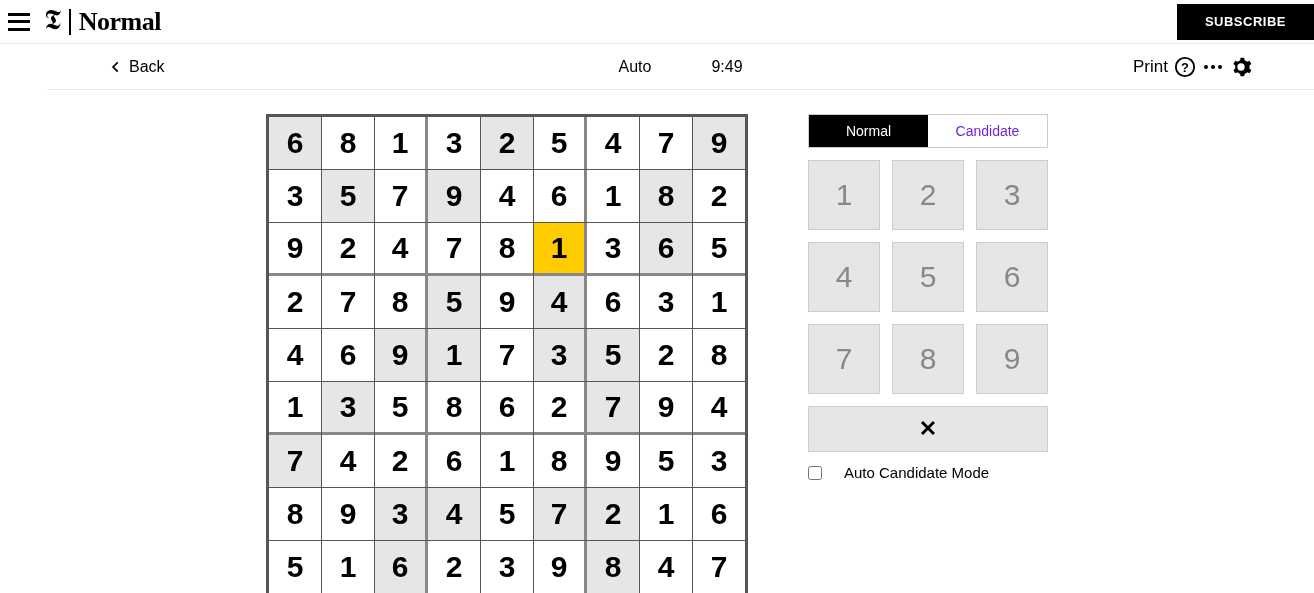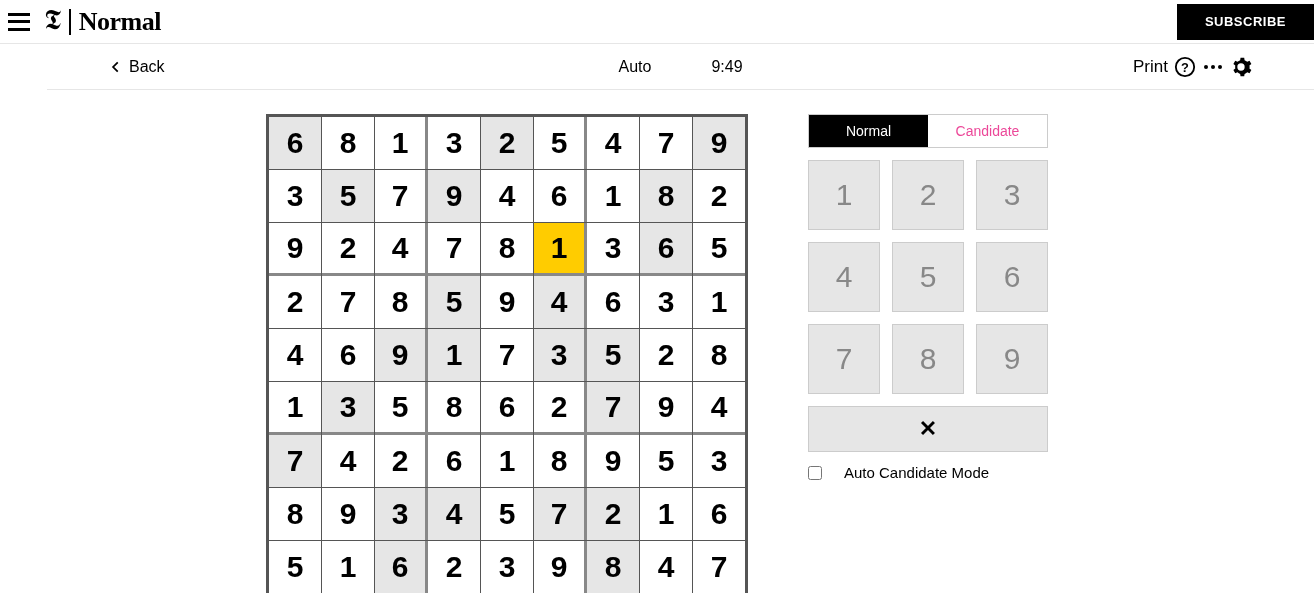--- a/index.html
+++ b/index.html
@@ -31,21 +31,21 @@
   .cell.given{background:#e6e6e6;}
   .cell.sel{background:#ffcc00;}
   
   .cell.br{border-right:3px solid #888;margin-right:-1px;}
   .cell.bb{border-bottom:3px solid #888;margin-bottom:-1px;}
   
   .panel{width:240px;display:flex;flex-direction:column;gap:12px;}
   .mode-toggle{display:flex;border:1px solid #ccc;height:34px;}
   .mode-btn{flex:1;display:flex;align-items:center;justify-content:center;font-size:14px;cursor:pointer;}
   .mode-btn.active{background:#000;color:#fff;}
-  .mode-btn.inactive{color:#ec4899;background:#fff;}
+  .mode-btn.inactive{color:#6d28d9;background:#fff;}
   .numpad{display:grid;grid-template-columns:repeat(3,1fr);gap:12px;}
   .numbtn{height:70px;background:#e6e6e6;border:1px solid #ccc;display:flex;align-items:center;justify-content:center;font-size:30px;color:#888;cursor:pointer;}
   .erase{height:46px;background:#e6e6e6;border:1px solid #ccc;display:flex;align-items:center;justify-content:center;font-size:22px;font-weight:700;cursor:pointer;}
   .autocand{display:flex;align-items:center;gap:22px;font-size:15px;}
   .autocand input{width:14px;height:14px;}
 </style>
 </head>
 <body>
 
 <div class="topbar">

